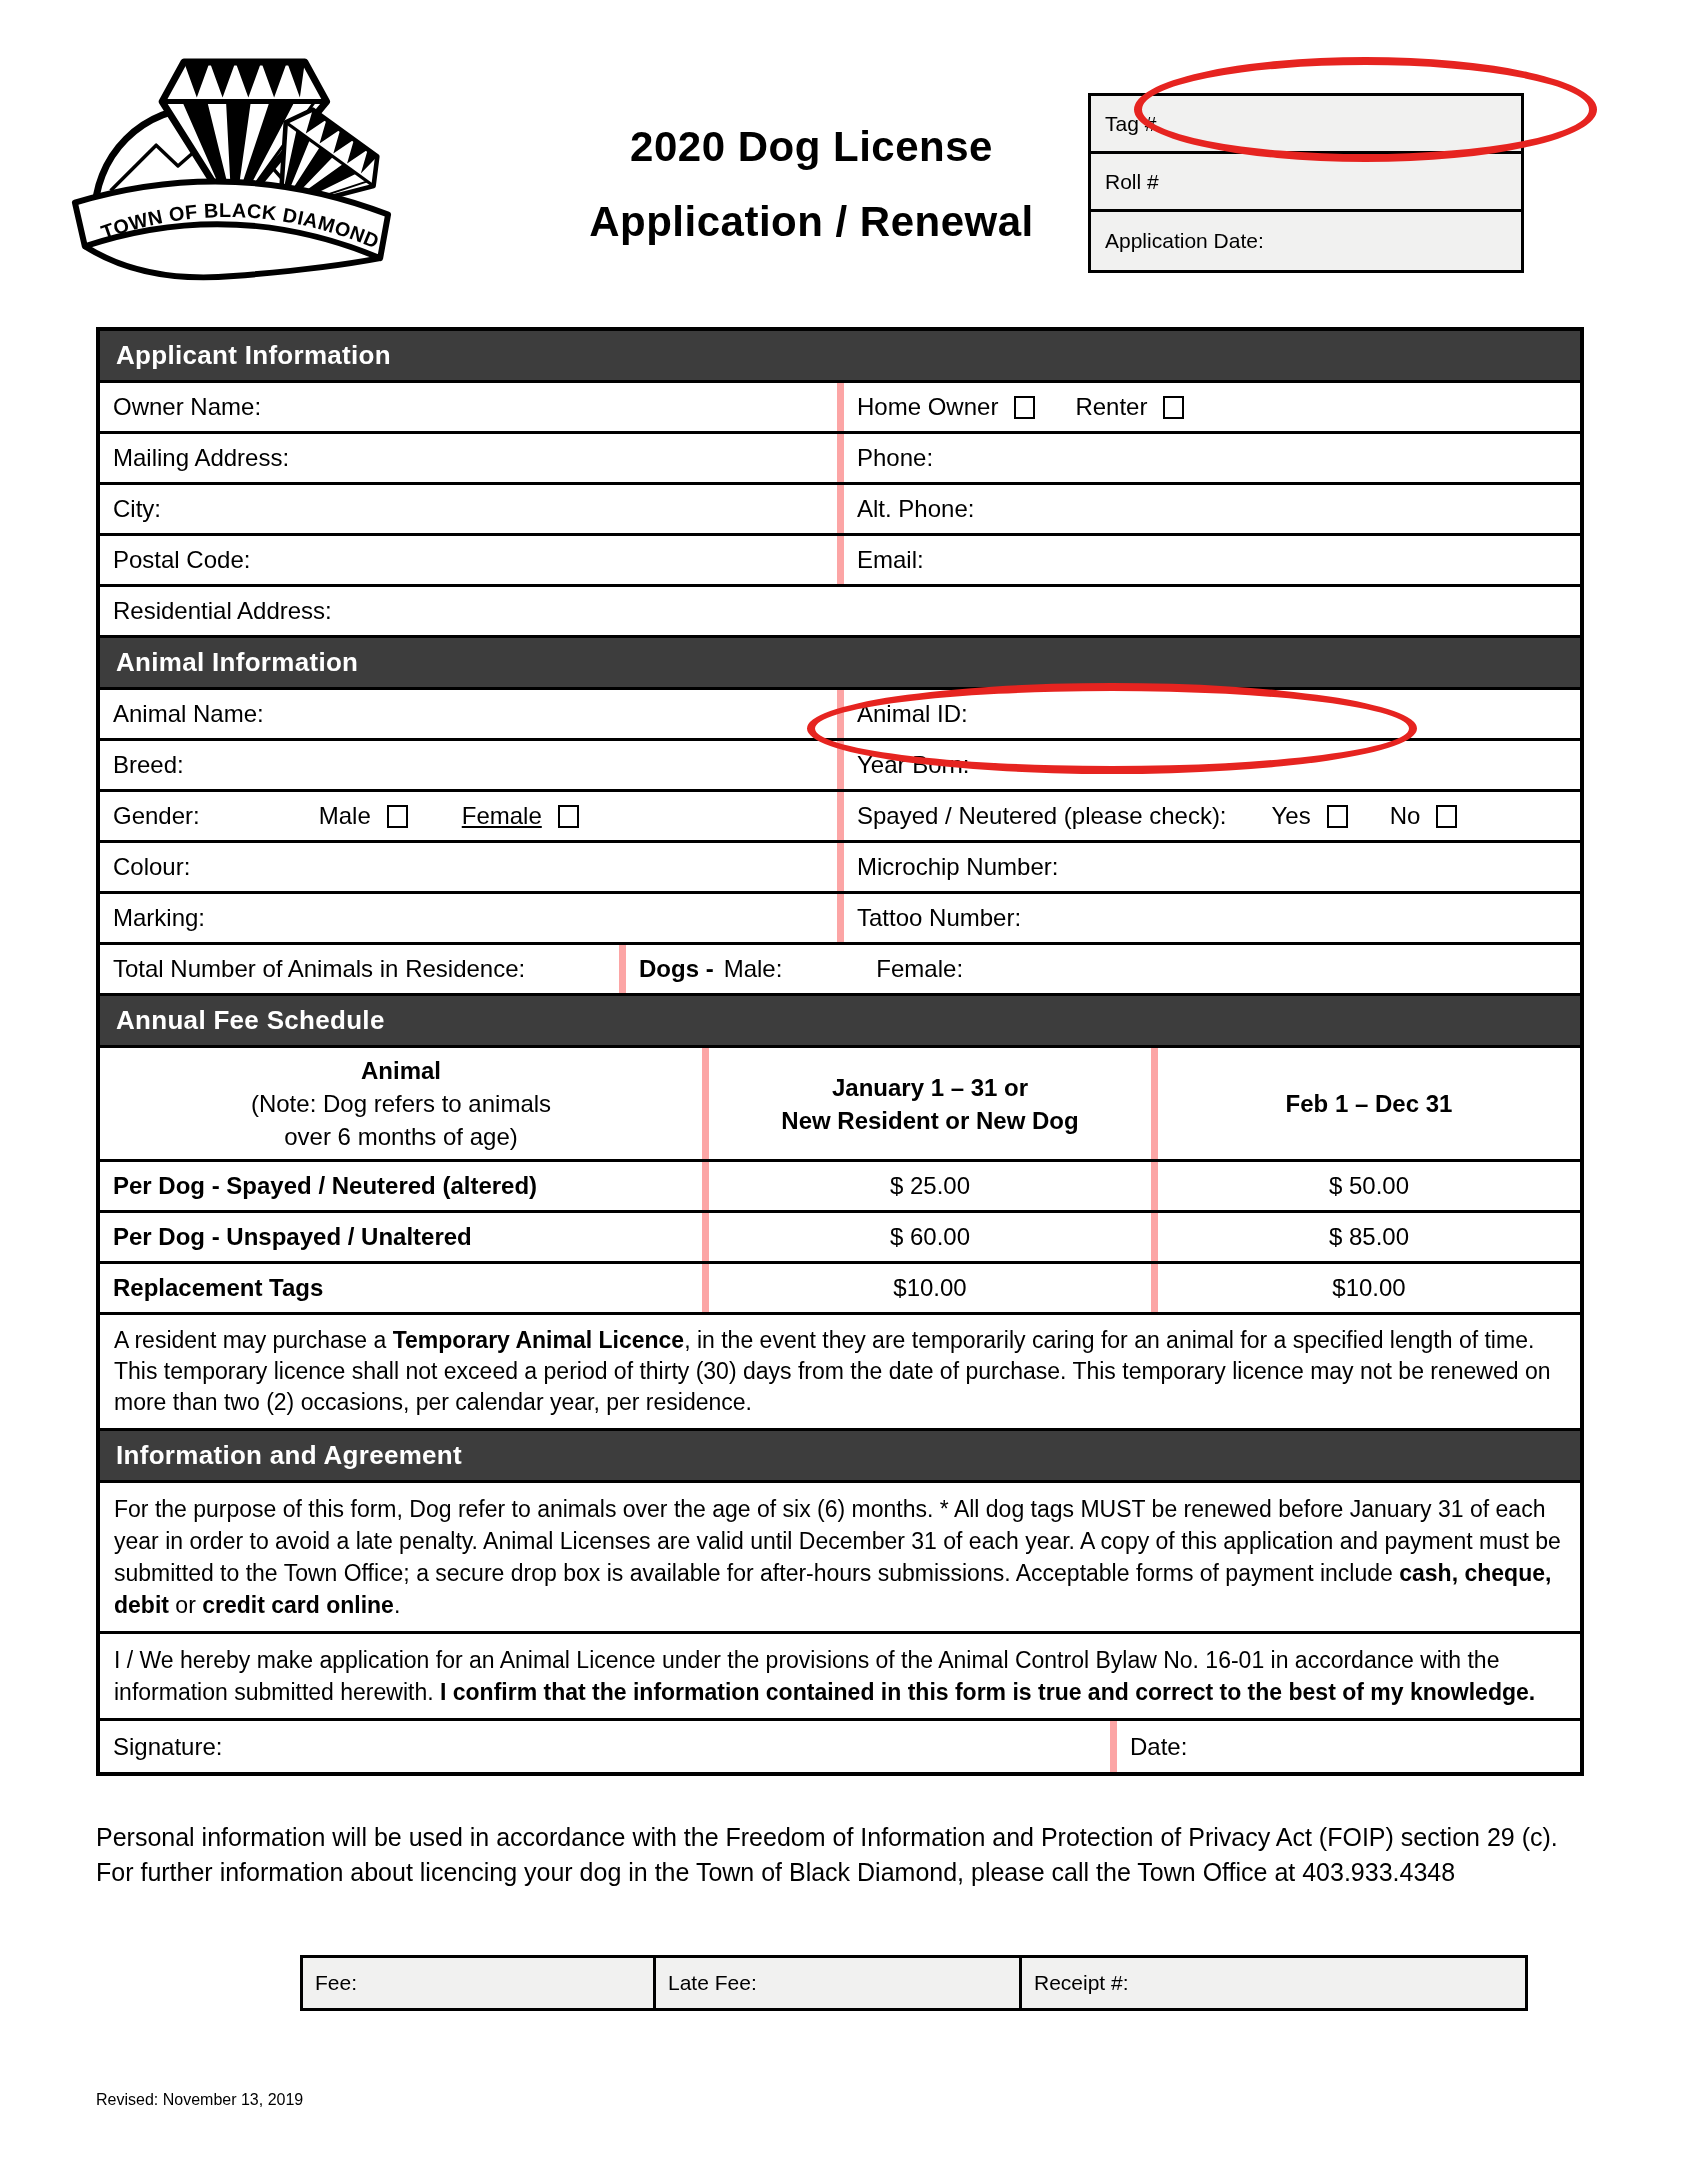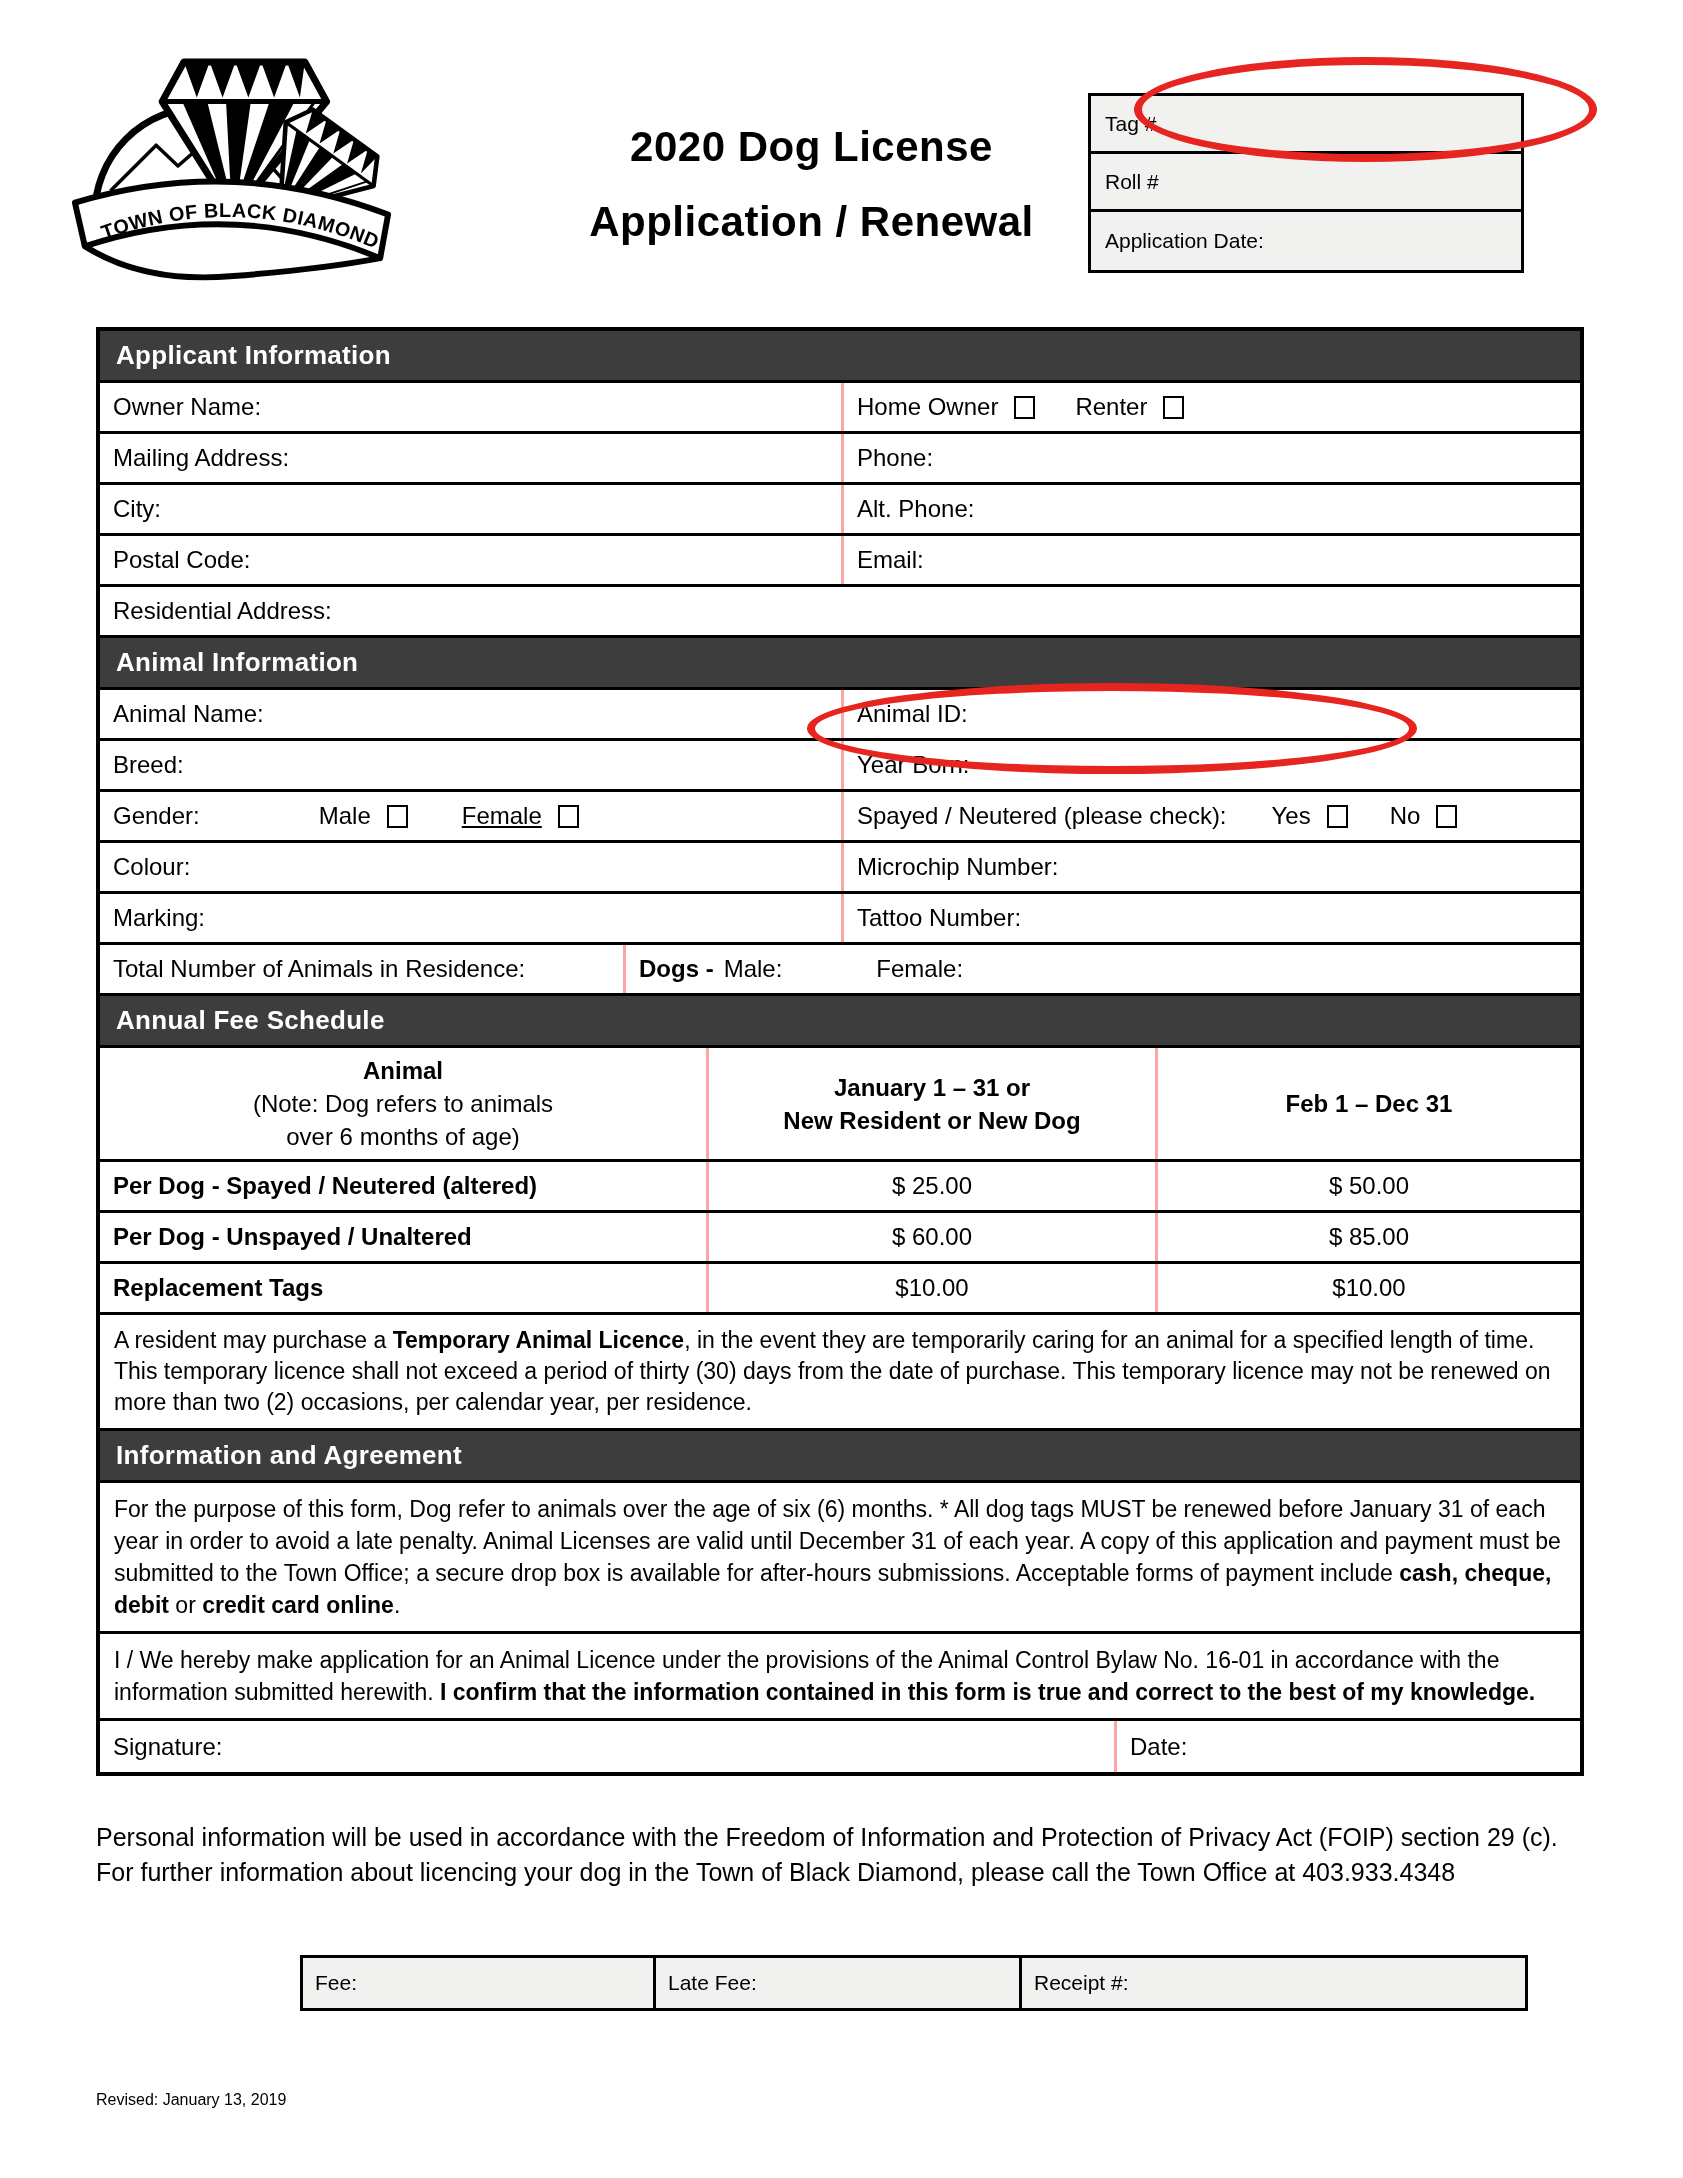--- a/index.html
+++ b/index.html
@@ -28,21 +28,21 @@
 
   
   .form{position:absolute;left:96px;top:327px;width:1488px;border:4px solid #000;box-sizing:border-box;font-size:24px;}
   .sec{height:52px;background:var(--header-bg);color:#fff;font-weight:bold;font-size:26px;
        display:flex;align-items:center;padding-left:16px;border-bottom:3px solid #000;box-sizing:border-box;letter-spacing:0.3px;}
   .row{display:flex;border-bottom:3px solid #000;box-sizing:border-box;}
   .row:last-child{border-bottom:none;}
   .cell{display:flex;align-items:center;padding-left:13px;box-sizing:border-box;min-height:48px;}
   .cellc{display:flex;align-items:center;justify-content:center;text-align:center;box-sizing:border-box;min-height:48px;}
   .col{flex-direction:column;justify-content:center;min-height:111px;line-height:33px;padding:4px 8px;}
-  .br{border-right:3px solid #fca5a5;}
+  .br{border-right:7px solid #fca5a5;}
   .w-half{width:744px;}
   .w-rest{flex:1;}
   .w-total{width:526px;}
   .w-sig{width:1017px;}
   .fee-c1{width:609px;}
   .fee-c2{width:449px;}
   .fee-c3{flex:1;}
   .note-cell{display:block;width:100%;padding:10px 14px;font-size:23px;line-height:31px;box-sizing:border-box;}
   .para{display:block;width:100%;padding:10px 14px;font-size:23px;line-height:32px;box-sizing:border-box;}
 
@@ -329,16 +329,16 @@
       <span>Fee:</span>
     </div>
     <div class="fcell f2">
       <span>Late Fee:</span>
     </div>
     <div class="fcell f3">
       <span>Receipt #:</span>
     </div>
   </div>
 
-  <div class="revised">Revised: January 13, 2019</div>
+  <div class="revised">Revised: November 13, 2019</div>
 
 </div>
 
 
 </body></html>

